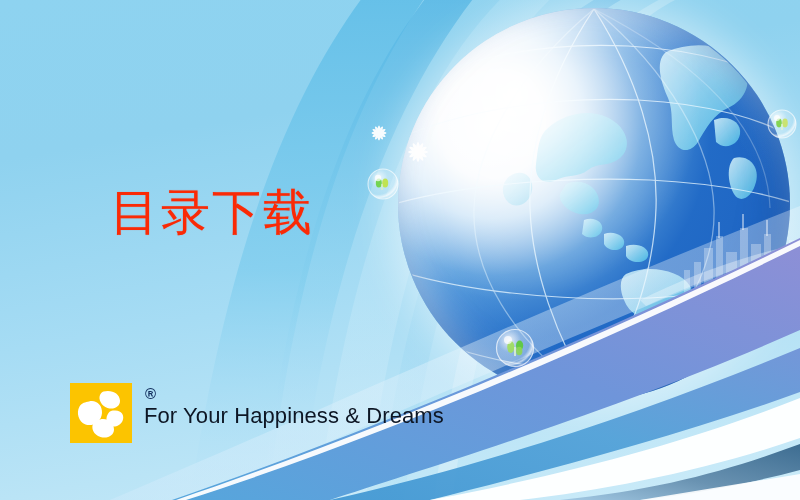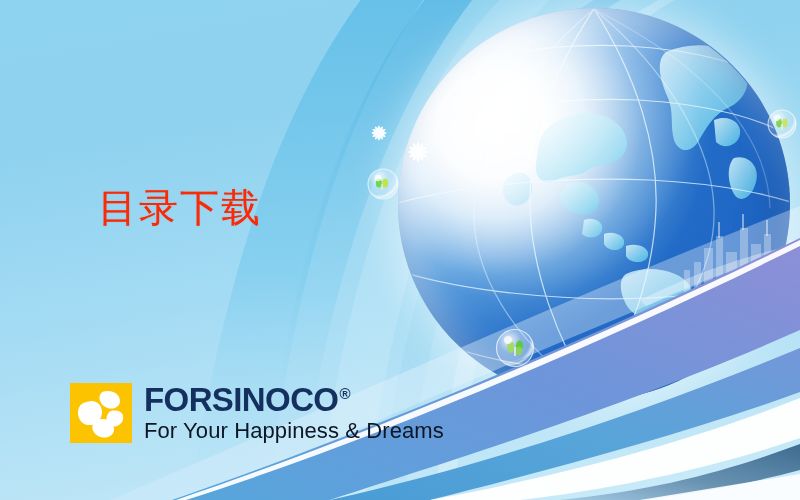--- a/index.html
+++ b/index.html
@@ -48,23 +48,23 @@
   }
   .headline .l1{
     font-family:"Liberation Serif","DejaVu Serif",serif;
     font-size:39px;letter-spacing:0px;white-space:nowrap;display:block;
   }
   .headline .l1 .lat{
     font-family:"Liberation Sans","DejaVu Sans",sans-serif;
     font-weight:bold;font-size:37px;letter-spacing:-0.5px;
   }
   .headline .l2{
-    display:block;margin-top:22px;margin-left:12px;
+    display:block;margin-top:22px;margin-left:24px;
     font-family:"Liberation Serif","DejaVu Serif",serif;
-    font-size:39px;letter-spacing:2px;white-space:nowrap;
+    font-size:49px;letter-spacing:2px;white-space:nowrap;
   }
 
   
   .logo{position:absolute;left:70px;top:383px;display:flex;align-items:flex-start;}
   .logo-mark{
     width:62px;height:60px;background:#fcc400;
     position:relative;flex:0 0 auto;
   }
   .logo-text{margin-left:12px;padding-top:1px;}
   .logo-word{
@@ -314,20 +314,19 @@
           <path d="M19,18.5 C26,16.5 32.5,22 32,30 C31.5,38.5 23,44 15.5,41.5 C8.5,39 6,29.5 9.5,23.5 C11.8,19.6 15.5,19.4 19,18.5 Z"></path>
 
           <path d="M44.5,27.5 C51.5,27 55,32.5 52.5,38 C50,43.5 42.5,45.5 38.5,41.5 C34.5,37.5 37,29.5 41,28 C42.2,27.6 43.4,27.5 44.5,27.5 Z"></path>
 
           <path d="M30,36.5 C37,34.5 44,39.5 44,46.5 C44,52.5 37.5,56 30.5,54 C23.5,52 20.5,44.5 23.5,40 C25.2,37.5 27.5,37.2 30,36.5 Z"></path>
         </g>
       </svg>
     </div>
     <div class="logo-text">
       <div class="logo-word">
-        <span>FORSINOCO</span>
         <span class="logo-reg">®</span>
       </div>
       <div class="logo-tag">For Your Happiness &amp; Dreams</div>
     </div>
   </div>
 
 </div>
 
 </body></html>

